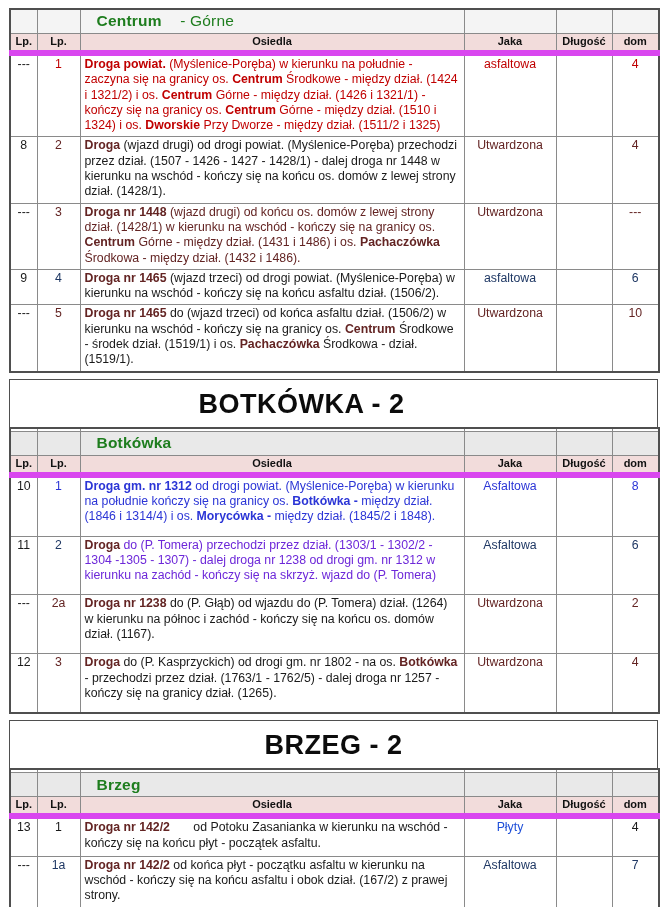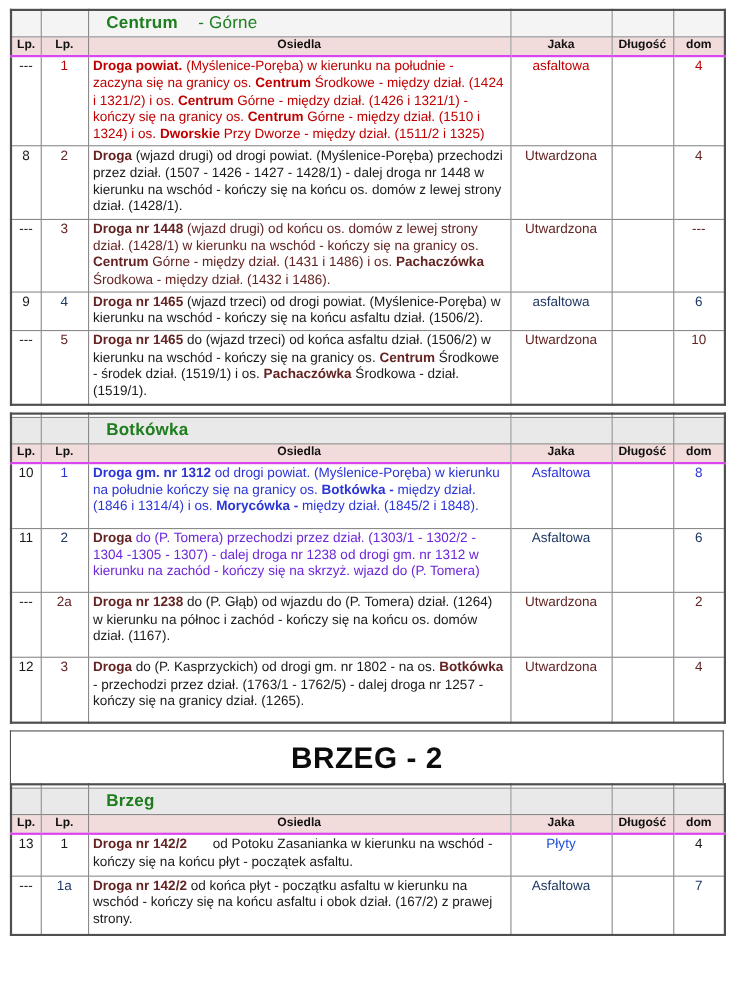--- a/index.html
+++ b/index.html
@@ -5,21 +5,21 @@
   html,body{margin:0;padding:0;background:#ffffff;}
   body{width:669px;font-family:"Liberation Sans",sans-serif;-webkit-font-smoothing:antialiased;}
   #doc{width:649px;margin:8px 0 0 9px;}
   table.roads{border-collapse:collapse;table-layout:fixed;width:649px;border:2px solid #4f4f4f;background:#fff;}
   table.roads td{border:1px solid #8a8a8a;vertical-align:top;padding:1px 4px 2px 4px;
     font-size:12.3px;line-height:15.3px;color:#1a1a1a;overflow:hidden;}
   tr.band-row td{height:20px;vertical-align:middle;}
   tr.band-row .band-title{font-size:15.5px;padding-left:16px;letter-spacing:.2px;}
   tr.strip-row td{height:2px;padding:0;}
   tr.header-row td{background:#f2dcdb;font-size:11px;font-weight:bold;text-align:center;
-    padding:1px 2px;color:#111;border-bottom:2px solid #d946ef;border-top:1px solid #5a5a5a;height:14px;line-height:13px;}
+    padding:1px 2px;color:#111;border-bottom:6px solid #d946ef;border-top:1px solid #5a5a5a;height:14px;line-height:13px;}
   td.c-lp1,td.c-lp2{text-align:center;}
   td.c-jaka{text-align:center;}
   td.c-dom{text-align:center;}
   td.c-dlugosc{}
   .sec1 tr.data-row td{padding-bottom:3px;}
   .sec2 tr.data-row td{padding-bottom:11px;}
   .sec3 tr.data-row td{padding-bottom:5px;}
   .section-gap{height:6px;}
   .section-heading{border:1px solid #4f4f4f;border-bottom:none;height:47px;line-height:49px;
     text-align:center;font-size:27px;font-weight:bold;color:#0c0c0c;letter-spacing:.5px;background:#fff;}
@@ -92,20 +92,21 @@
           <td class="c-lp1" style="color: rgb(26, 26, 26);">---</td>
           <td class="c-lp2" style="color: rgb(99, 36, 35);">5</td>
           <td class="c-osiedla"><b style="color: rgb(99, 36, 35);">Droga nr 1465</b><span style="color: rgb(26, 26, 26);">  do (wjazd trzeci) od końca asfaltu dział. (1506/2) w kierunku na wschód - kończy się na granicy os. </span><b style="color: rgb(99, 36, 35);">Centrum</b><span style="color: rgb(26, 26, 26);"> Środkowe - środek dział. (1519/1) i os. </span><b style="color: rgb(99, 36, 35);">Pachaczówka</b><span style="color: rgb(26, 26, 26);"> Środkowa - dział. (1519/1).</span></td>
           <td class="c-jaka" style="color: rgb(99, 36, 35);">Utwardzona</td>
           <td class="c-dlugosc"></td>
           <td class="c-dom" style="color: rgb(99, 36, 35);">10</td>
         </tr>
       </tbody>
     </table>
     <div class="section-gap"></div>
+    <div class="section-heading shift-left">BOTKÓWKA - 2</div>
     <table class="roads sec2">
       <colgroup>
         <col style="width: 27px;">
         <col style="width: 43px;">
         <col style="width: 384px;">
         <col style="width: 92px;">
         <col style="width: 56px;">
         <col style="width: 47px;">
       </colgroup>
       <tbody>

